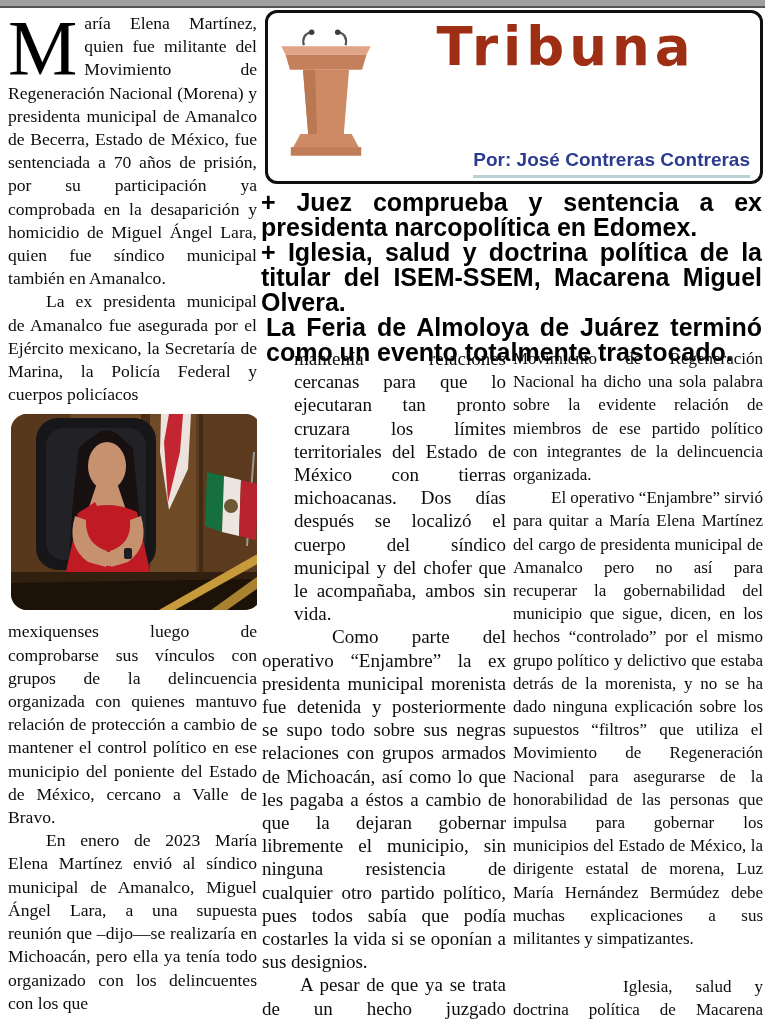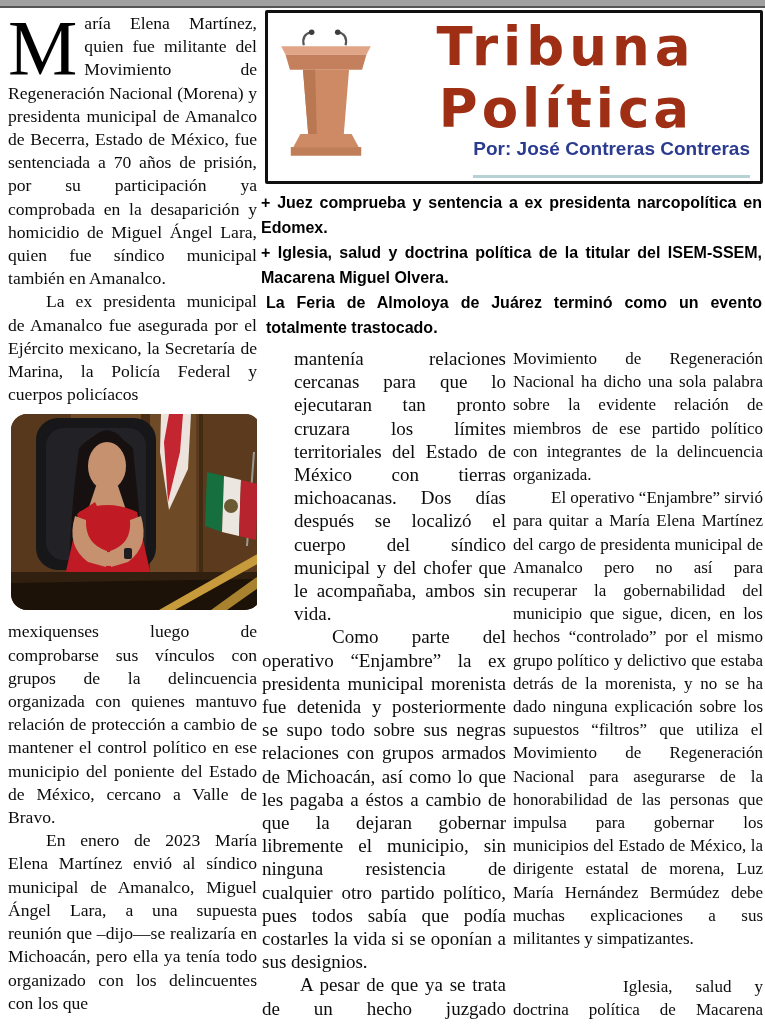--- a/index.html
+++ b/index.html
@@ -26,42 +26,42 @@
   }
   .photo-frame {
     width:250px; height:196px; margin:8px 0 10px 3px;
     border-radius:16px; overflow:hidden;
   }
   .photo-frame svg { display:block; }
 
   
   .masthead {
     position:absolute; left:265px; top:10px; width:492px; height:168px;
-    border:3px solid #101010; border-radius:2px; background:#fff;
+    border:3px solid #101010; border-radius:12px; background:#fff;
   }
   .podium { position:absolute; left:8px; top:6px; }
   .mast-titles {
     position:absolute; left:110px; right:6px; top:0; text-align:center;
     font-family:"DejaVu Sans","Liberation Sans",sans-serif;
     font-weight:bold; color:#9e2f15;
   }
   .mast-line1 { font-size:53px; line-height:60px; letter-spacing:5px; margin-top:4px; }
   .mast-line2 { font-size:53px; line-height:60px; letter-spacing:4px; margin-top:2px; }
   .byline {
     position:absolute; right:10px; bottom:3px;
     font-family:"Liberation Sans",sans-serif; font-weight:bold;
     font-size:19px; color:#2b3b8f;
-    border-bottom:3px solid rgba(45,125,133,0.35); padding-bottom:15px;
+    border-bottom:3px solid rgba(45,125,133,0.35); padding-bottom:4px;
   }
 
   
   .headlines {
     position:absolute; left:261px; top:190px; width:501px;
     font-family:"Liberation Sans",sans-serif; font-weight:bold;
-    font-size:16px; line-height:25px; color:#000; text-align:justify;
+    font-size:25px; line-height:25px; color:#000; text-align:justify;
   }
   .headlines p { margin:0; }
   .headlines p.h3pad { padding-left:5px; }
 
   
   .col-mid {
     position:absolute; left:262px; top:347px; width:244px; height:677px;
     font-size:19px; line-height:23.2px; text-align:justify; overflow:hidden;
   }
   .col-right {
@@ -140,21 +140,20 @@
         <polygon points="6,21 109,21 104,31 11,31" fill="#e0a486"></polygon>
         <polygon points="11,31 104,31 99,48 16,48" fill="#c4805c"></polygon>
         <polygon points="31,48 84,48 78,122 37,122" fill="#cd8a64"></polygon>
         <polygon points="31,48 45,48 47,122 37,122" fill="#b97752"></polygon>
         <polygon points="28,122 87,122 95,137 20,137" fill="#cd8a64"></polygon>
         <rect x="17" y="137" width="81" height="10" fill="#c07e58"></rect>
       </svg>
     </div>
     <div class="mast-titles">
       <div class="mast-line1">Tribuna</div>
-      <div class="mast-line2">Política</div>
     </div>
     <div class="byline">Por: José Contreras Contreras</div>
   </div>
 
   <div class="headlines">
     <p>+ Juez comprueba y sentencia a ex presidenta narcopolítica en Edomex.</p>
     <p>+ Iglesia, salud y doctrina política de la titular del ISEM-SSEM, Macarena Miguel Olvera.</p>
     <p class="h3pad">La Feria de Almoloya de Juárez terminó como un evento totalmente trastocado.</p>
   </div>
 

